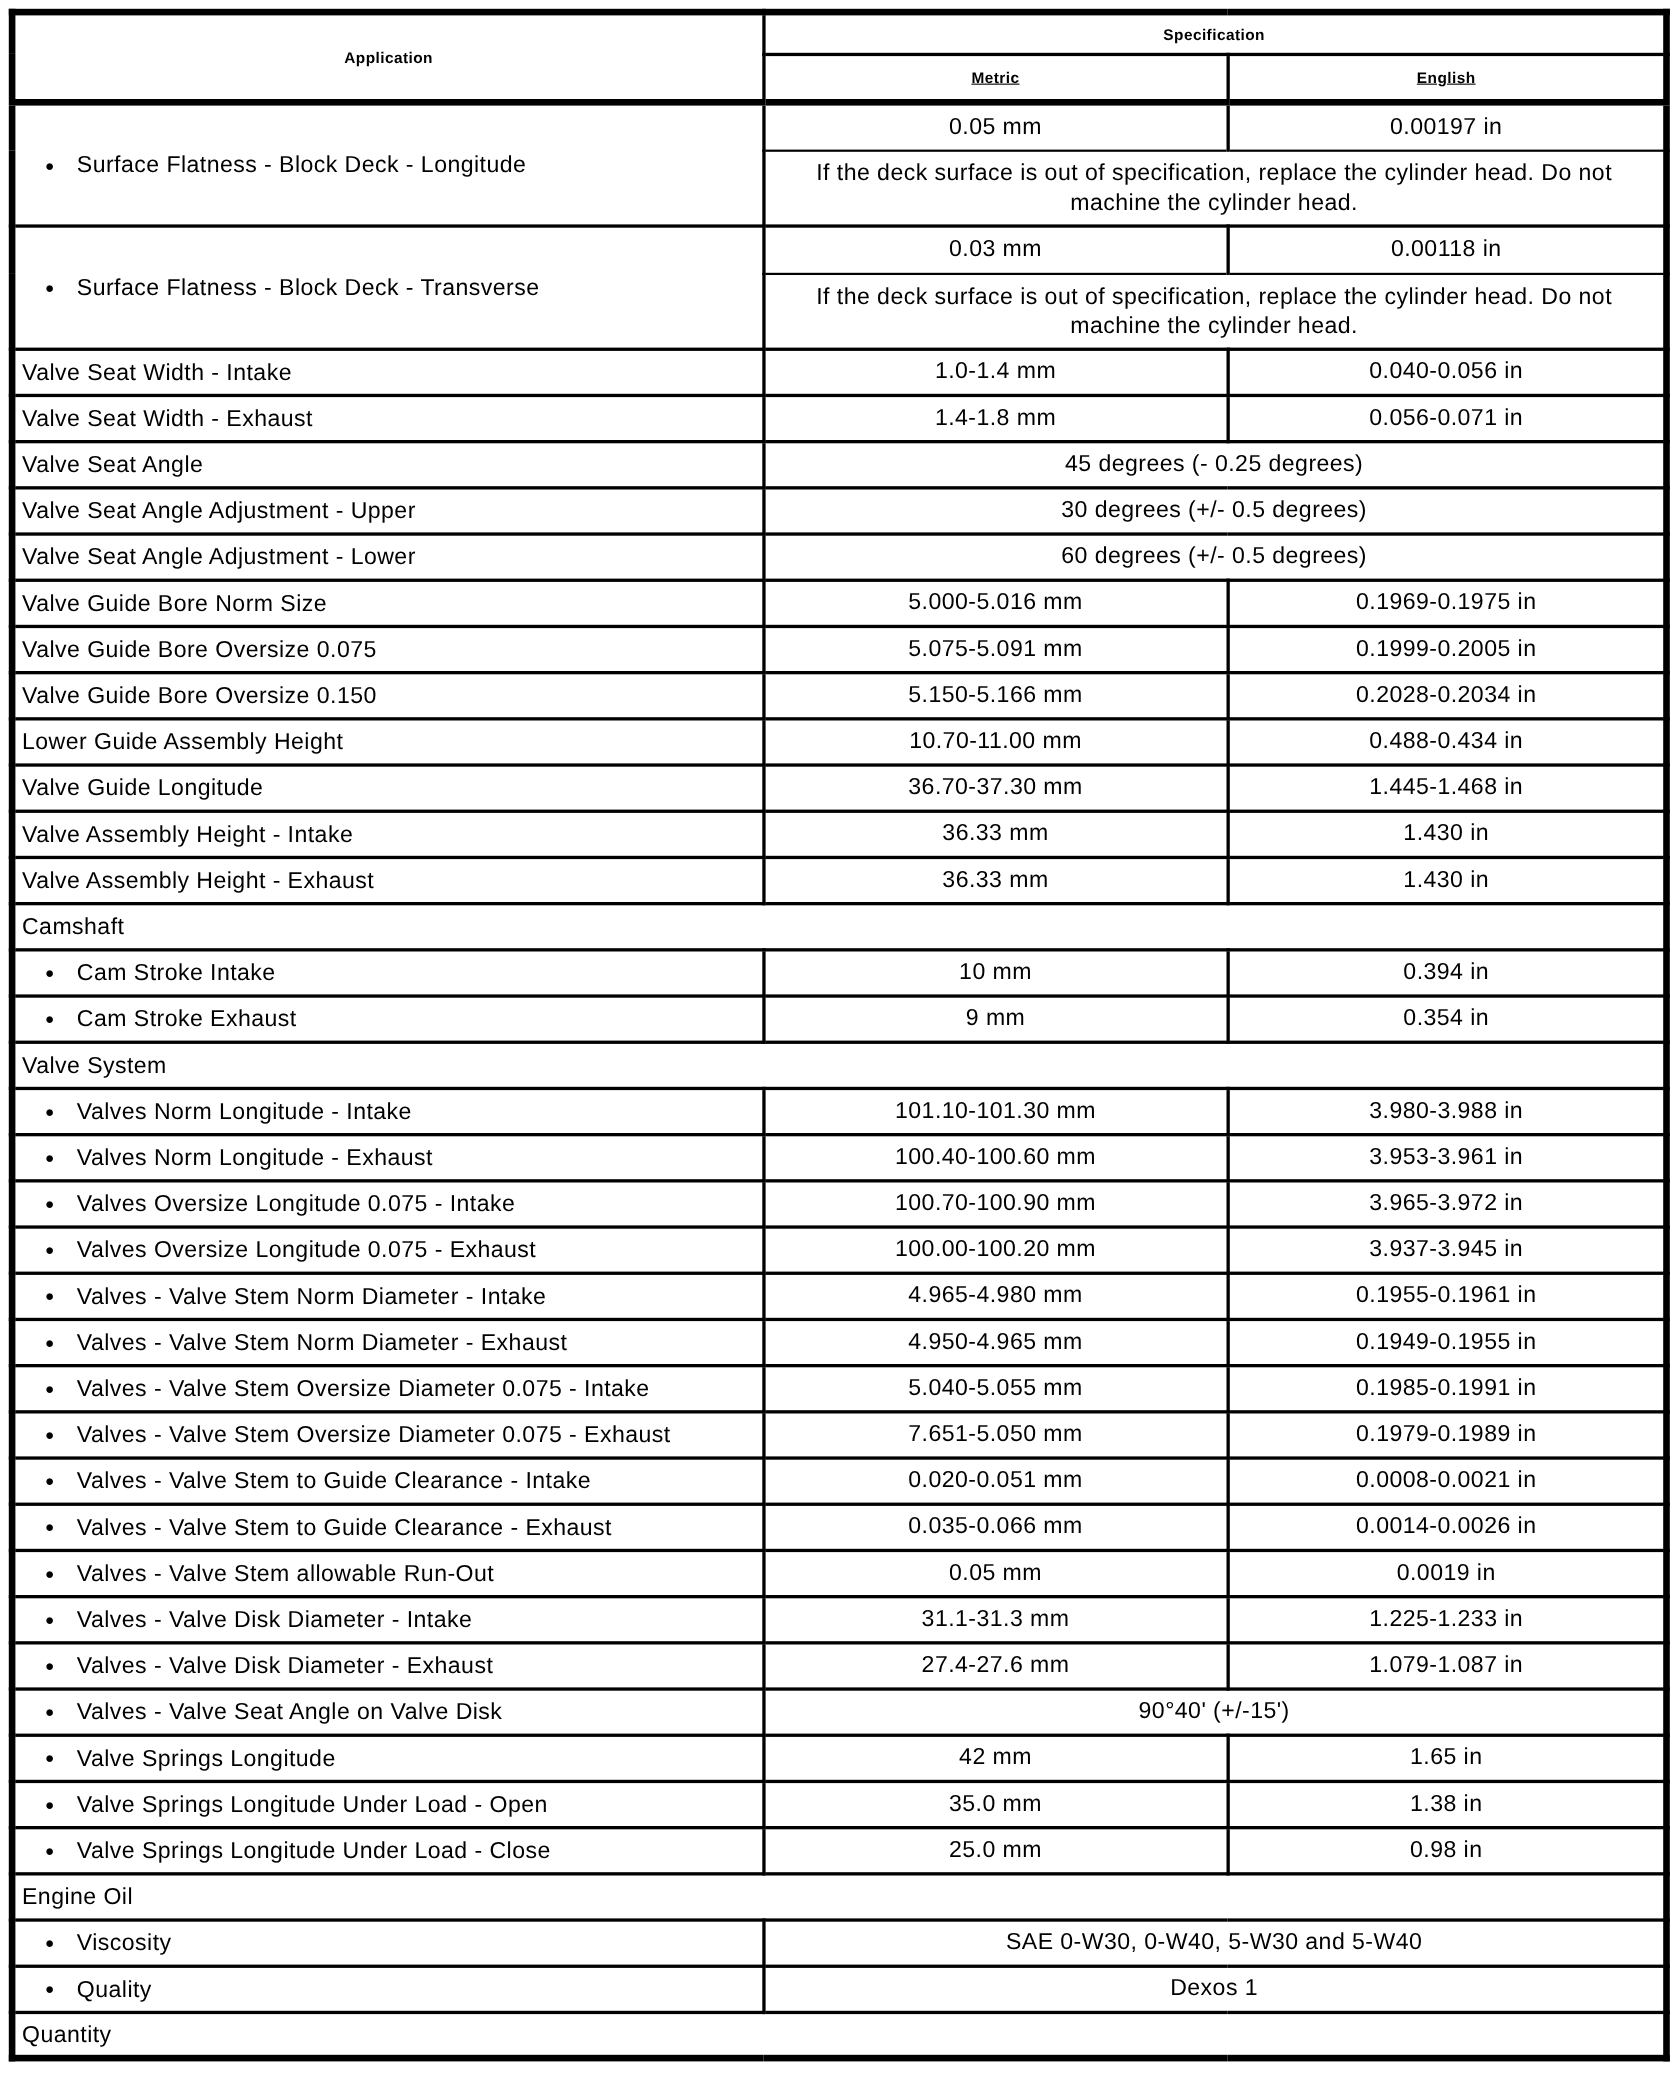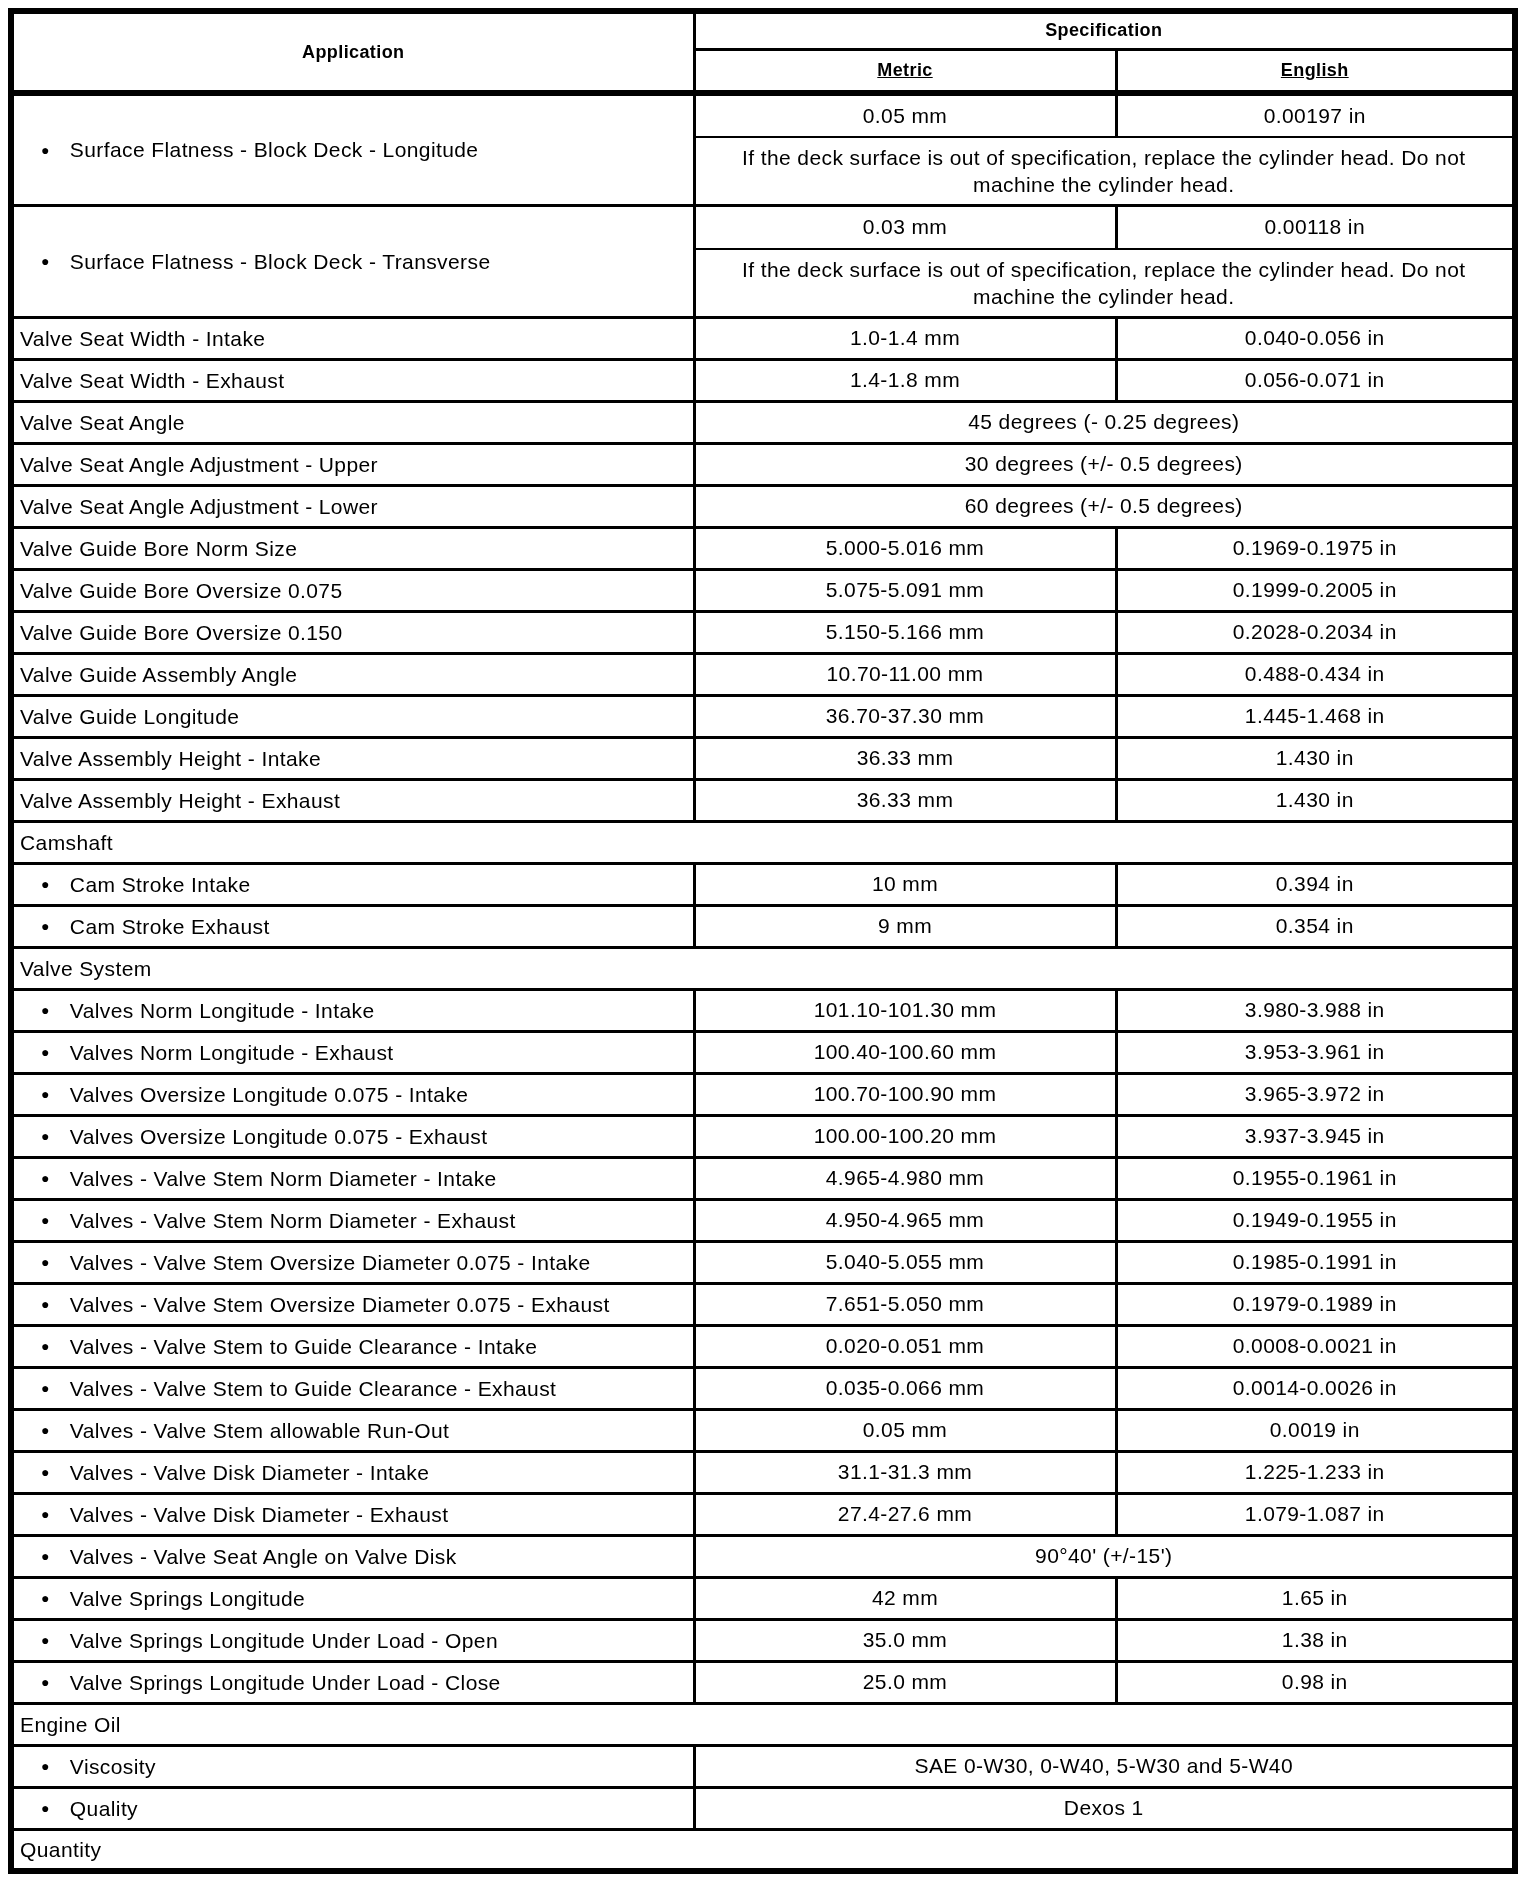--- a/index.html
+++ b/index.html
@@ -31,21 +31,21 @@
   }
   
   tr.r-h1   { height: 38px; }
   tr.r-h2   { height: 44px; text-decoration: underline; }
   tr.r-val  { height: 44px; }
   tr.r-note { height: 68px; }
   tr.r-std  { height: 42px; margin-top: 42px; }
   
   td.hcell {
     font-weight: bold;
-    font-size: 18px;
+    font-size: 14px;
     text-align: center;
   }
   td.hdr-bottom { border-bottom-width: 6px; }
   
   td.lab { text-align: left; }
   td.val { text-align: center; padding: 2px 6px; }
   .labwrap {
     display: flex;
     align-items: center;
     padding: 2px 4px 2px 6px;
@@ -185,21 +185,21 @@
             <div class="labwrap">
               <span class="lbl">Valve Guide Bore Oversize 0.150</span>
             </div>
           </td>
           <td class="val">5.150-5.166 mm</td>
           <td class="val">0.2028-0.2034 in</td>
         </tr>
         <tr class="r-std">
           <td class="lab">
             <div class="labwrap">
-              <span class="lbl">Valve Guide Assembly Angle</span>
+              <span class="lbl">Lower Guide Assembly Height</span>
             </div>
           </td>
           <td class="val">10.70-11.00 mm</td>
           <td class="val">0.488-0.434 in</td>
         </tr>
         <tr class="r-std">
           <td class="lab">
             <div class="labwrap">
               <span class="lbl">Valve Guide Longitude</span>
             </div>

